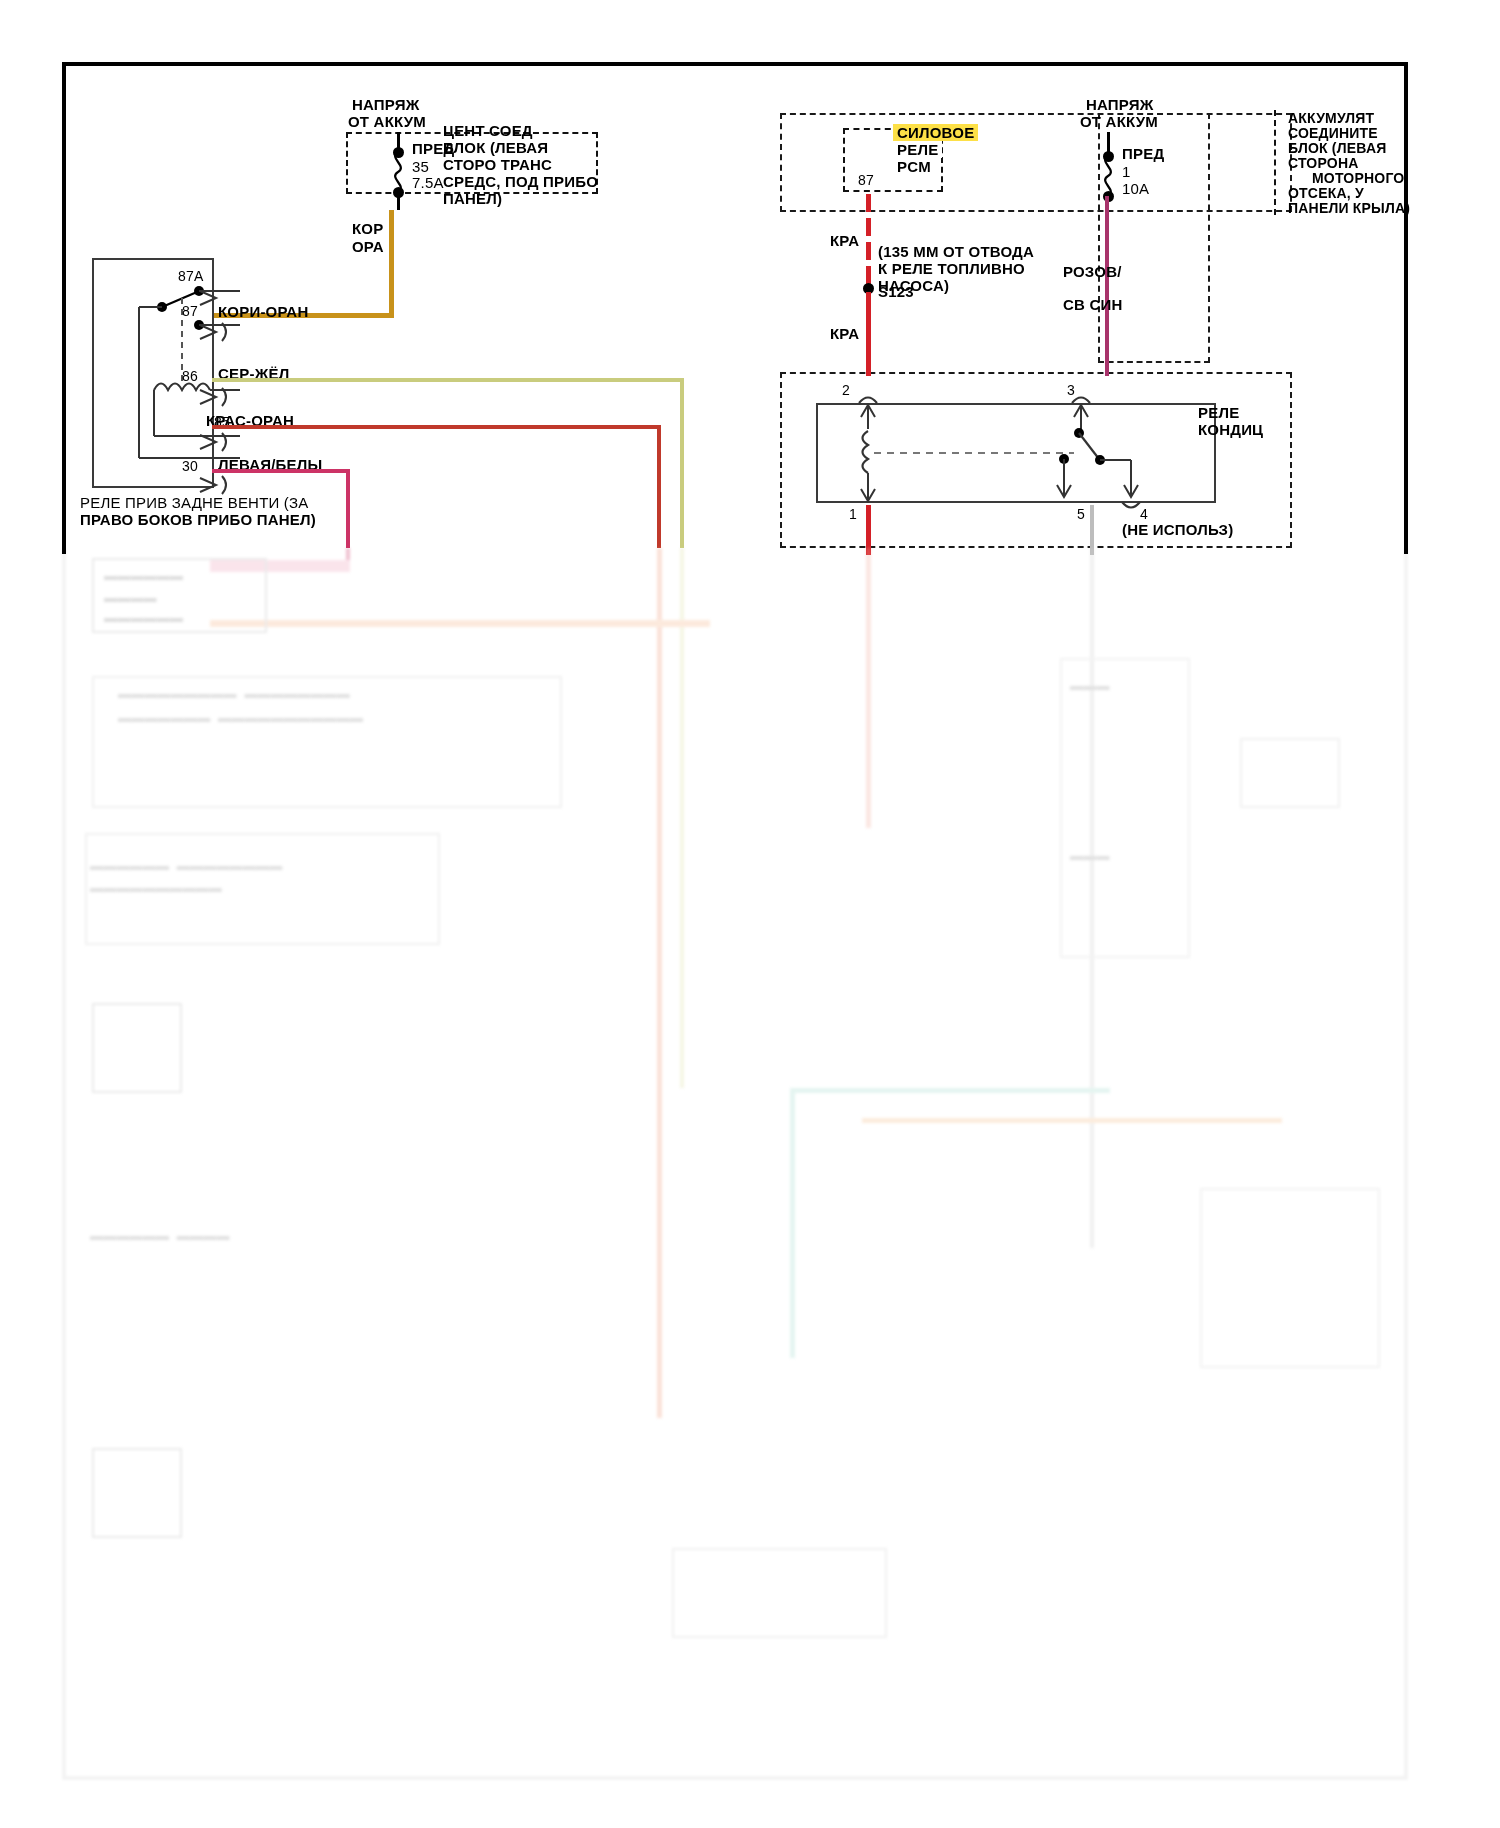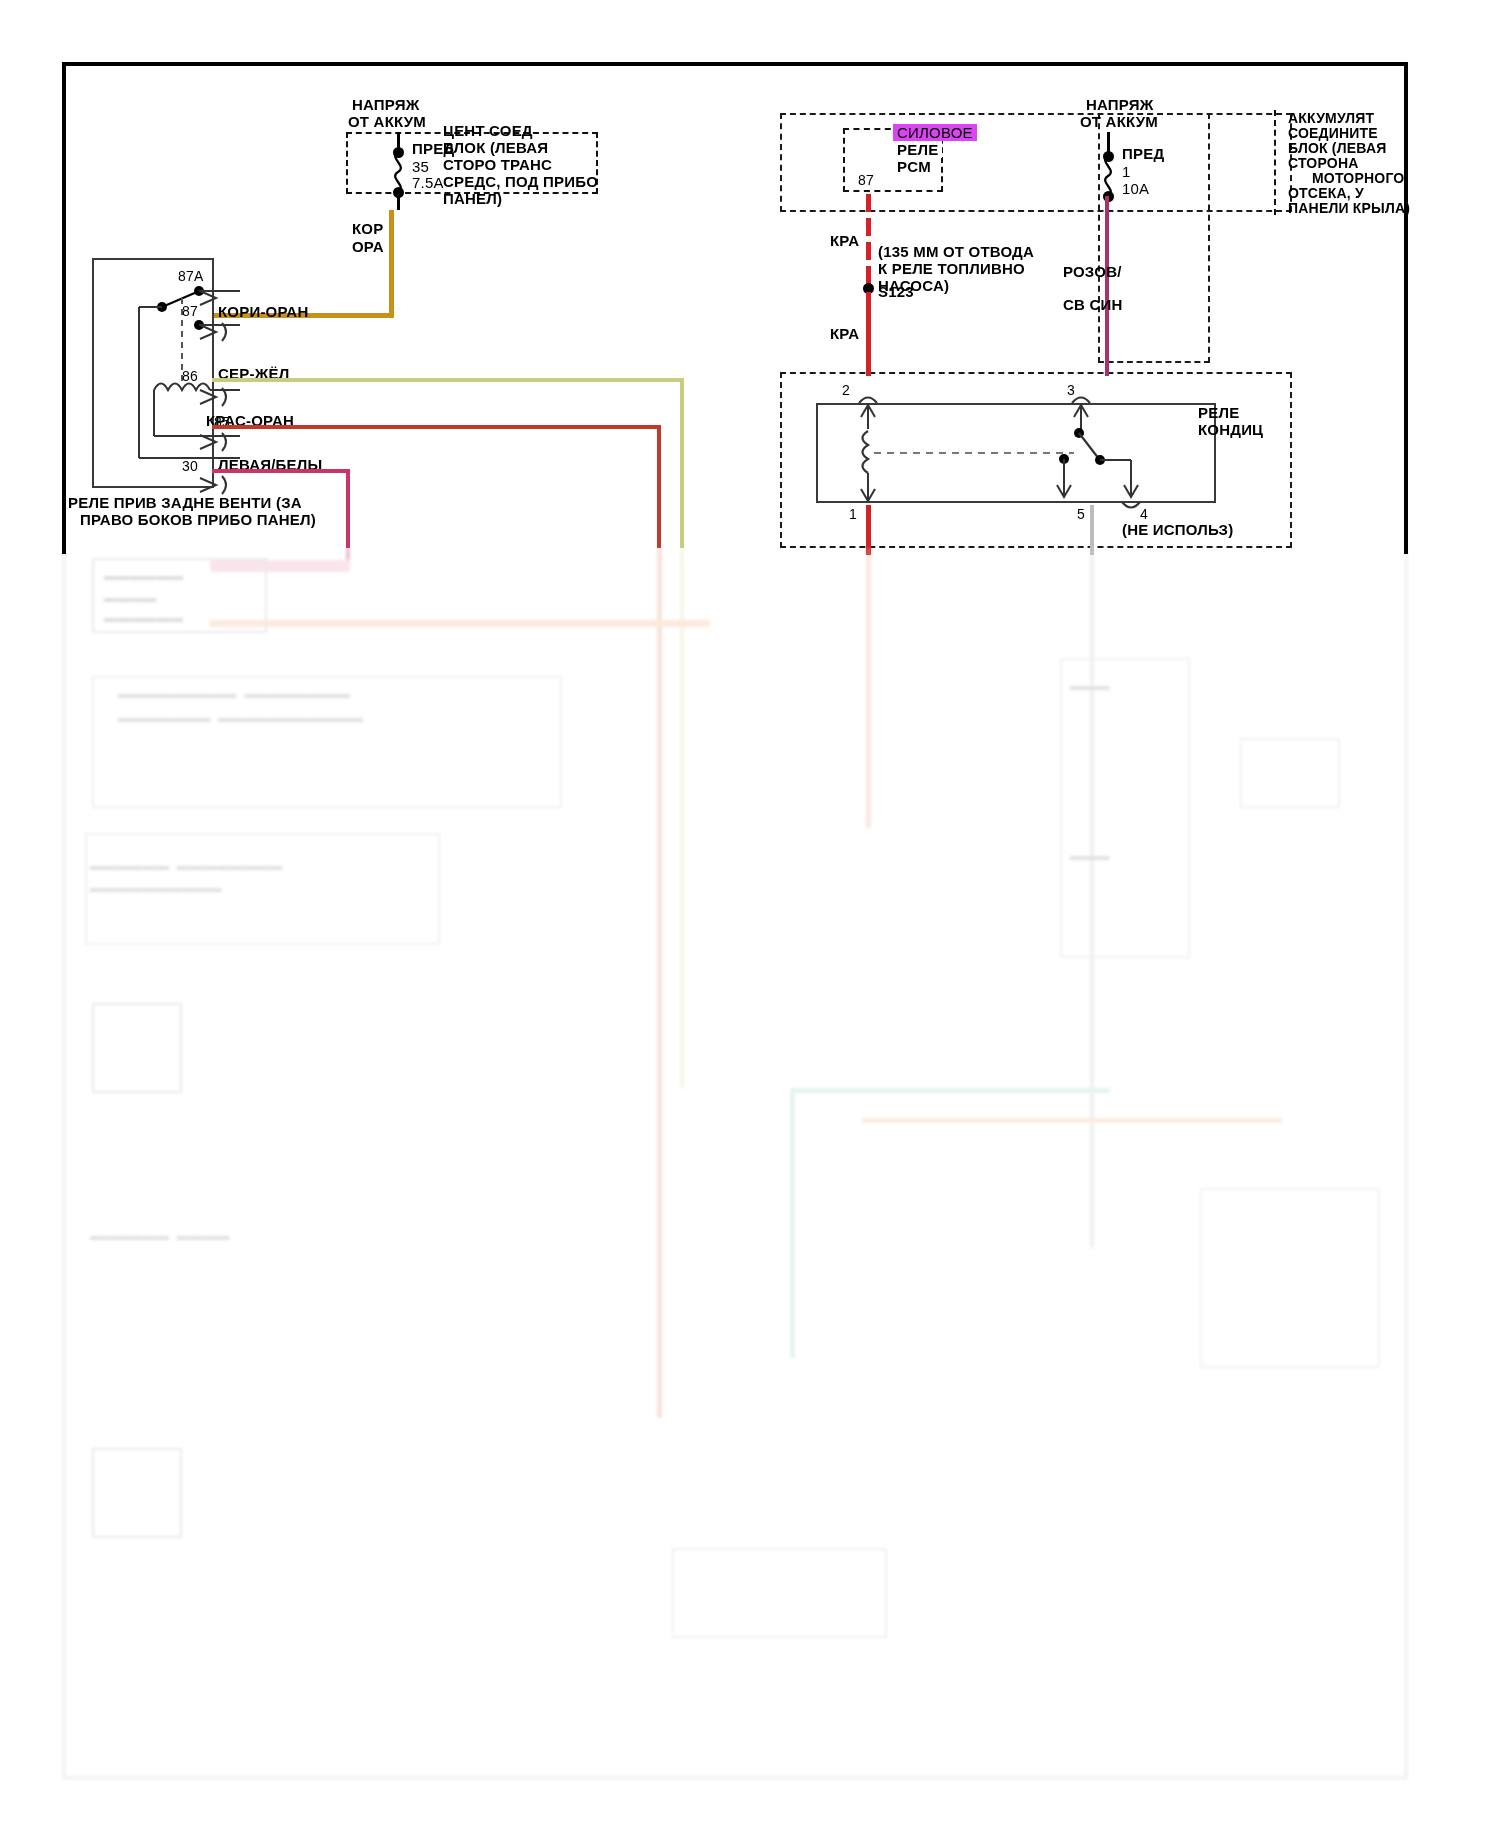--- a/index.html
+++ b/index.html
@@ -147,21 +147,21 @@
 
   <div class="wire h" style="left:212px;top:378px;width:472px;height:4px;background:#c9cc7e;"></div>
   <div class="wire v" style="left:680px;top:378px;width:4px;height:170px;background:#c9cc7e;"></div>
 
   <div class="wire h" style="left:212px;top:425px;width:449px;height:4px;background:#c0392b;"></div>
   <div class="wire v" style="left:657px;top:425px;width:4px;height:123px;background:#c0392b;"></div>
 
   <div class="wire h" style="left:212px;top:469px;width:138px;height:4px;background:#cc3366;"></div>
   <div class="wire v" style="left:346px;top:469px;width:4px;height:79px;background:#cc3366;"></div>
 
-  <div class="lbl" style="left:68px;top:494px;font-weight:bold;">РЕЛЕ ПРИВ ЗАДНЕ ВЕНТИ (ЗА</div>
+  <div class="lbl" style="left:80px;top:494px;font-weight:normal;">РЕЛЕ ПРИВ ЗАДНЕ ВЕНТИ (ЗА</div>
   <div class="lbl" style="left:80px;top:511px;font-weight:bold;">ПРАВО БОКОВ ПРИБО ПАНЕЛ)</div>
 
   <div class="box-dash" style="left:780px;top:113px;width:512px;height:99px;"></div>
 
   <div class="box-dash" style="left:1098px;top:113px;width:112px;height:250px;border-top:none;"></div>
 
   <div class="box-dash" style="left:780px;top:372px;width:512px;height:176px;"></div>
 
   <div class="lbl" style="left:1086px;top:96px;font-weight:bold;">НАПРЯЖ</div>
   <div class="lbl" style="left:1080px;top:113px;font-weight:bold;">ОТ АККУМ</div>
@@ -186,21 +186,21 @@
   <div class="lbl sm" style="left:1288px;top:110px;font-weight:bold;">АККУМУЛЯТ</div>
   <div class="lbl sm" style="left:1288px;top:125px;font-weight:bold;">СОЕДИНИТЕ</div>
   <div class="lbl sm" style="left:1288px;top:140px;font-weight:bold;">БЛОК (ЛЕВАЯ</div>
   <div class="lbl sm" style="left:1288px;top:155px;font-weight:bold;">СТОРОНА</div>
   <div class="lbl sm" style="left:1312px;top:170px;font-weight:bold;">МОТОРНОГО</div>
   <div class="lbl sm" style="left:1288px;top:185px;font-weight:bold;">ОТСЕКА, У</div>
   <div class="lbl sm" style="left:1288px;top:200px;font-weight:bold;">ПАНЕЛИ КРЫЛА)</div>
 
   <div class="brk" style="left:843px;top:128px;width:100px;height:64px;
               border:2px dashed #111;"></div>
-  <div class="lbl" style="left:893px;top:124px;font-weight:normal;background:#d946ef;padding:0 4px;">СИЛОВОЕ</div>
+  <div class="lbl" style="left:893px;top:124px;font-weight:bold;background:#fde047;padding:0 4px;">СИЛОВОЕ</div>
   <div class="lbl" style="left:893px;top:141px;font-weight:bold;background:#fff;padding:0 4px;">РЕЛЕ</div>
   <div class="lbl" style="left:893px;top:158px;font-weight:bold;background:#fff;padding:0 4px;">PCM</div>
   <div class="lbl sm" style="left:858px;top:172px;">87</div>
 
   <div class="wire v" style="left:866px;top:194px;width:5px;height:18px;background:#d42027;"></div>
   <div class="wire v" style="left:866px;top:218px;width:5px;height:18px;background:#d42027;"></div>
   <div class="wire v" style="left:866px;top:242px;width:5px;height:18px;background:#d42027;"></div>
   <div class="wire v" style="left:866px;top:266px;width:5px;height:18px;background:#d42027;"></div>
 
   <div class="lbl" style="left:830px;top:232px;font-weight:bold;">КРА</div>

